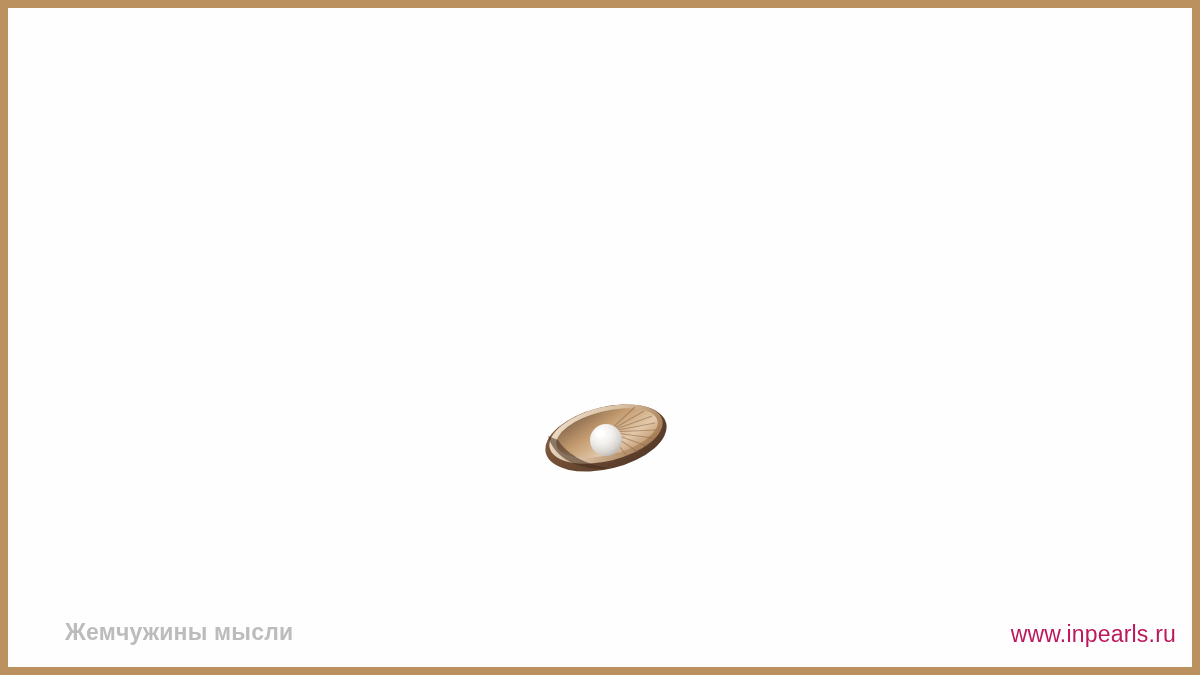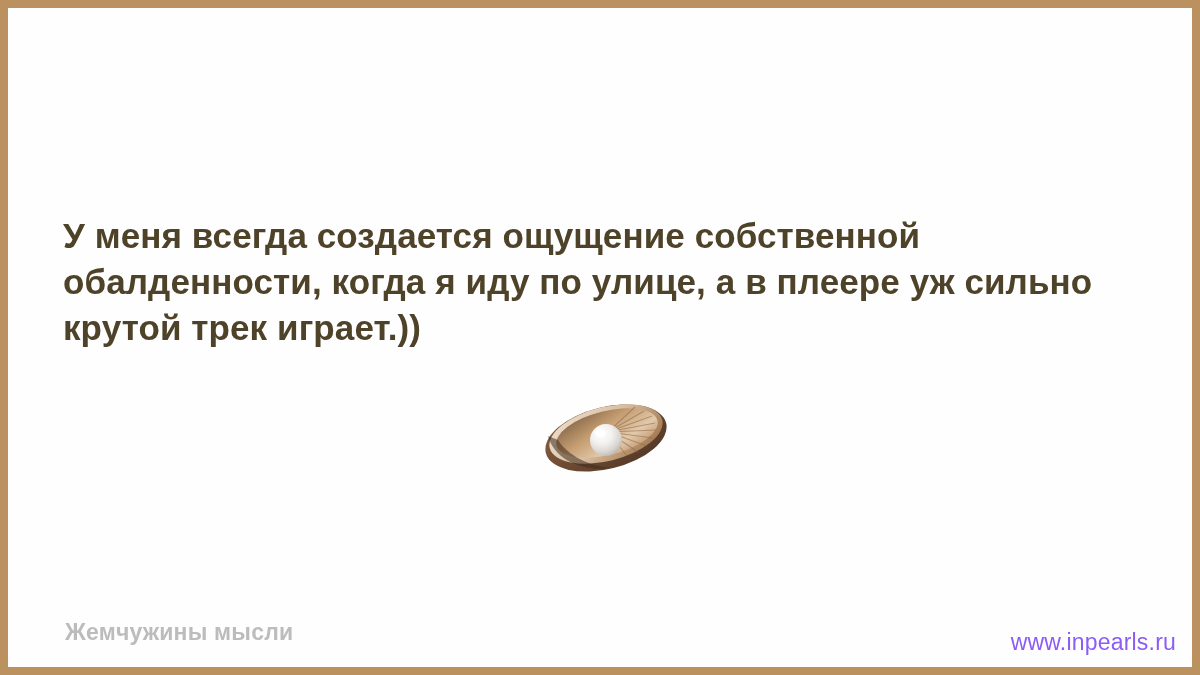--- a/index.html
+++ b/index.html
@@ -58,35 +58,34 @@
     font-size: 23px;
     font-weight: bold;
     letter-spacing: 0.2px;
     white-space: nowrap;
     margin-left: 45px;
   }
 
   .footer-right {
     position: absolute;
     right: 16px;
-    bottom: 11px;
-    color: #8b5cf6;
+    bottom: 19px;
+    color: #be185d;
     font-size: 23px;
     font-weight: normal;
     letter-spacing: 0.2px;
     white-space: nowrap;
     text-decoration: none;
   }
 </style>
 </head>
 <body>
 
 <div class="card">
 
-  <div class="quote">У меня всегда создается ощущение собственной обалденности, когда я иду по улице, а в плеере уж сильно крутой трек играет.))</div>
 
   <div class="emblem">
     <svg viewBox="0 0 136 78" xmlns="http://www.w3.org/2000/svg" aria-hidden="true">
       <defs>
         <linearGradient id="gShellOuter" x1="0" y1="0" x2="1" y2="1">
           <stop offset="0%" stop-color="#8a6244"></stop>
           <stop offset="45%" stop-color="#6d4b33"></stop>
           <stop offset="100%" stop-color="#4e3525"></stop>
         </linearGradient>
         <linearGradient id="gShellInner" x1="0.1" y1="0.1" x2="0.9" y2="1">

